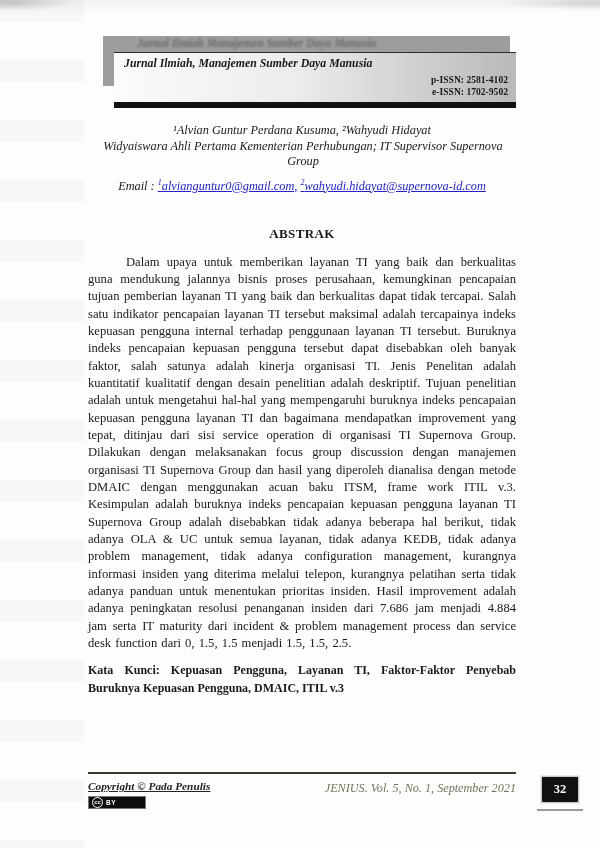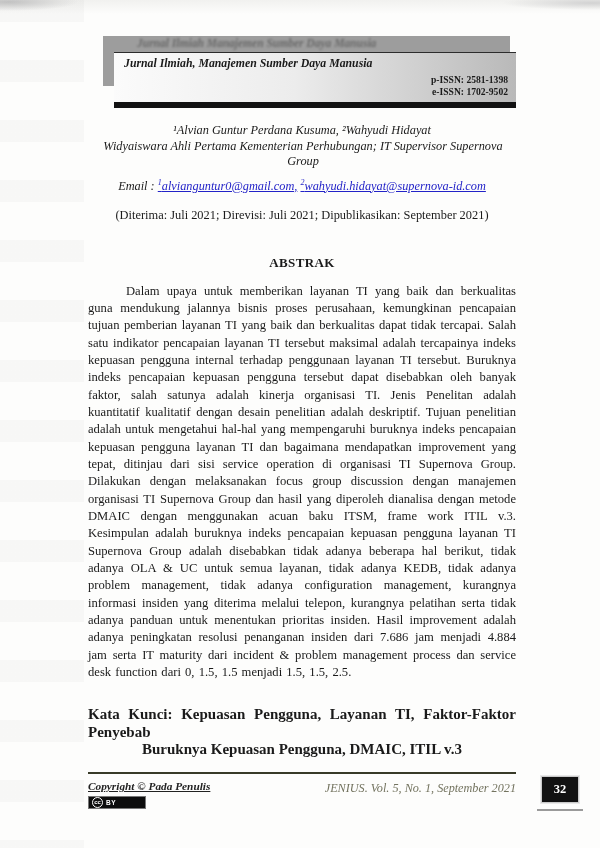--- a/index.html
+++ b/index.html
@@ -53,23 +53,23 @@
   .email-link{color:#2323c8;text-decoration:underline;cursor:pointer;}
   .email-link sup,.authors sup{font-size:8px;vertical-align:super;line-height:0;}
   .history{margin-top:14px;text-align:center;font-size:12.4px;}
 
   
   .abstract-heading{margin-top:32px;text-align:center;font-weight:bold;font-size:13px;letter-spacing:.4px;}
   .abstract-body{
     margin-top:12px;text-align:justify;font-size:12.6px;line-height:17.35px;
     text-indent:38px;word-spacing:1px;
   }
-  .keywords{margin-top:25px;font-weight:bold;font-size:15px;line-height:17.4px;}
+  .keywords{margin-top:10px;font-weight:bold;font-size:12px;line-height:17.4px;}
   .kw-line1{text-align:justify;text-align-last:justify;}
-  .kw-line2{text-align:center;}
+  .kw-line2{}
 
   
   .footer-rule{
     position:absolute;left:88px;width:428px;top:772px;height:2px;
     background:#383a28;border:0;margin:0;
   }
   .footer-left{position:absolute;left:88px;top:780px;}
   .copyright{font-weight:bold;font-style:italic;font-size:11.3px;color:#222;text-decoration:underline;}
   .cc-badge{
     margin-top:4px;width:58px;height:13px;background:#0d0d0d;
@@ -101,37 +101,36 @@
 
   <div class="header-wrap">
     <div class="header-ghost">
       <div class="ghost-text">Jurnal Ilmiah Manajemen Sumber Daya Manusia</div>
     </div>
     <div class="header-main">
       <div>
         <div class="jtitle">Jurnal Ilmiah, Manajemen Sumber Daya Manusia</div>
       </div>
       <div class="issn">
-        <div>p-ISSN: 2581-1398</div>
+        <div>p-ISSN: 2581-4102</div>
         <div>e-ISSN: 1702-9502</div>
       </div>
     </div>
   </div>
 
 
   <div class="authors-block">
     <div class="authors">¹Alvian Guntur Perdana Kusuma, ²Wahyudi Hidayat</div>
     <div class="affiliation">Widyaiswara Ahli Pertama Kementerian Perhubungan; IT Supervisor Supernova Group</div>
   </div>
 
   <div class="email-line">
     <span>Email : </span><span class="email-link"><sup>1</sup><span>alvianguntur0@gmail.com,</span></span><span> </span> <span class="email-link"><sup>2</sup><span>wahyudi.hidayat@supernova-id.com</span></span>
   </div>
 
-  <div class="history">(Diterima: Juli 2021; Direvisi: Juli 2021; Dipublikasikan: September 2021)</div>
 
   <div class="abstract-heading">ABSTRAK</div>
   <div class="abstract-body">Dalam upaya untuk memberikan layanan TI yang baik dan berkualitas guna mendukung jalannya bisnis proses perusahaan, kemungkinan pencapaian tujuan pemberian layanan TI yang baik dan berkualitas dapat tidak tercapai. Salah satu indikator pencapaian layanan TI tersebut maksimal adalah tercapainya indeks kepuasan pengguna internal terhadap penggunaan layanan TI tersebut. Buruknya indeks pencapaian kepuasan pengguna tersebut dapat disebabkan oleh banyak faktor, salah satunya adalah kinerja organisasi TI. Jenis Penelitan adalah kuantitatif kualitatif dengan desain penelitian adalah deskriptif. Tujuan penelitian adalah untuk mengetahui hal-hal yang mempengaruhi buruknya indeks pencapaian kepuasan pengguna layanan TI dan bagaimana mendapatkan improvement yang tepat, ditinjau dari sisi service operation di organisasi TI Supernova Group. Dilakukan dengan melaksanakan focus group discussion dengan manajemen organisasi TI Supernova Group dan hasil yang diperoleh dianalisa dengan metode DMAIC dengan menggunakan acuan baku ITSM, frame work ITIL v.3. Kesimpulan adalah buruknya indeks pencapaian kepuasan pengguna layanan TI Supernova Group adalah disebabkan tidak adanya beberapa hal berikut, tidak adanya OLA &amp; UC untuk semua layanan, tidak adanya KEDB, tidak adanya problem management, tidak adanya configuration management, kurangnya informasi insiden yang diterima melalui telepon, kurangnya pelatihan serta tidak adanya panduan untuk menentukan prioritas insiden. Hasil improvement adalah adanya peningkatan resolusi penanganan insiden dari 7.686 jam menjadi 4.884 jam serta IT maturity dari incident &amp; problem management process dan service desk function dari 0, 1.5, 1.5 menjadi 1.5, 1.5, 2.5.</div>
 
   <div class="keywords">
     <div class="kw-line1">Kata Kunci: Kepuasan Pengguna, Layanan TI, Faktor-Faktor Penyebab</div>
     <div class="kw-line2">Buruknya Kepuasan Pengguna, DMAIC, ITIL v.3</div>
   </div>
 
   <hr class="footer-rule">

